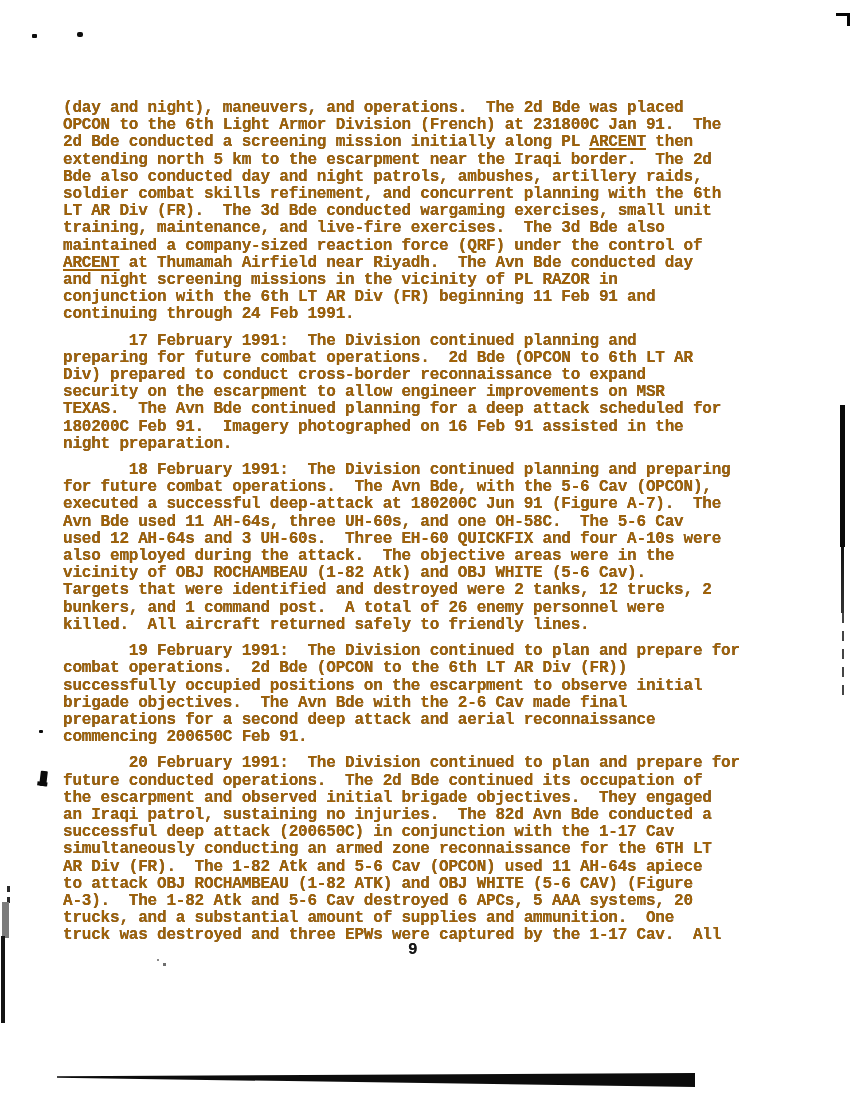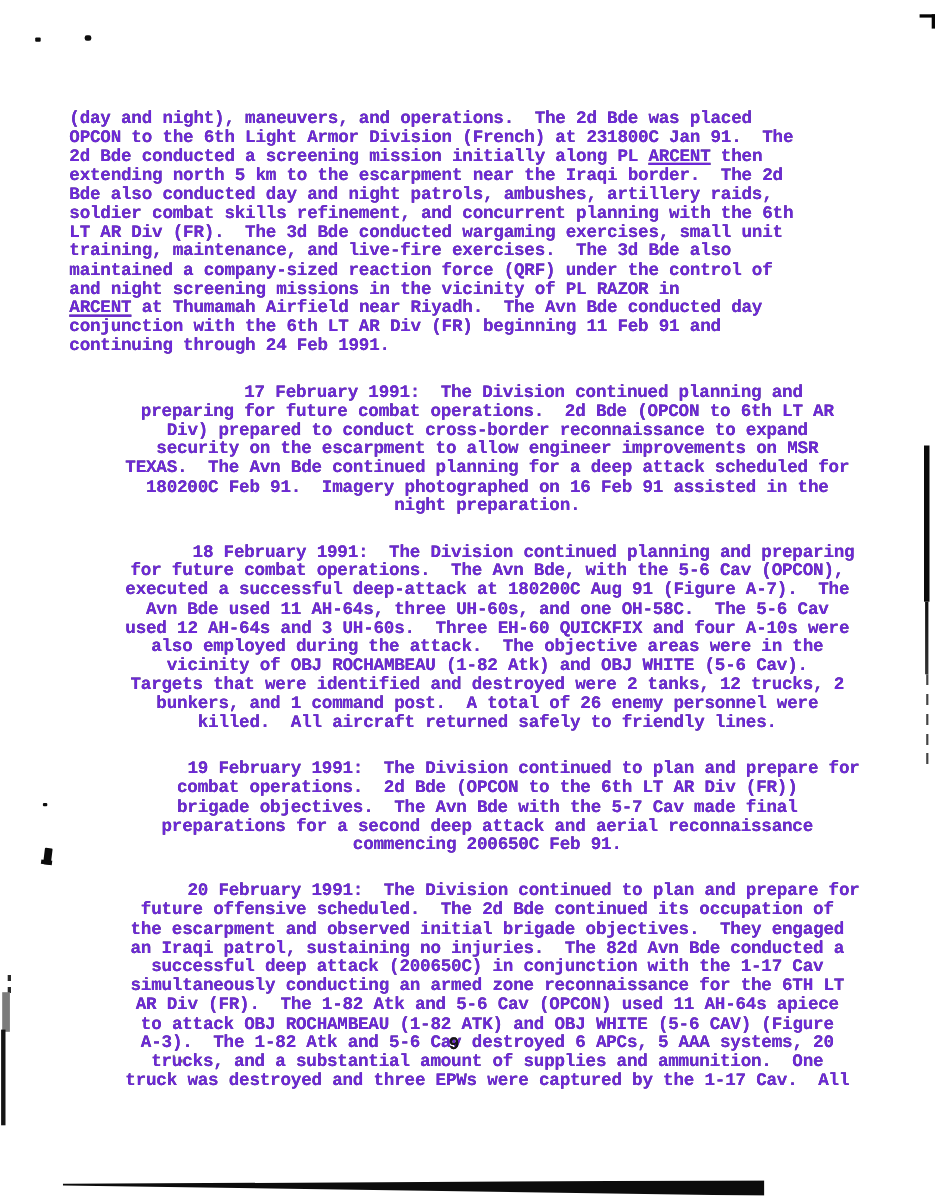--- a/index.html
+++ b/index.html
@@ -9,29 +9,29 @@
     height: 1094px;
     background: #ffffff;
     overflow: hidden;
     font-family: "Liberation Mono", "DejaVu Sans Mono", monospace;
   }
   .doc-body {
     position: absolute;
     left: 63px;
     top: 100px;
     width: 760px;
-    color: #6d28d9;
+    color: #a16207;
     font-size: 16px;
     font-weight: bold;
     line-height: 17.2px;
     letter-spacing: -0.2px;
     text-shadow: 0 0 0.5px rgba(10,10,10,0.75);
   }
   .para { margin: 0 0 0 0; }
-  .para + .para { margin-top: 25px; text-align: center; }
+  .para + .para { margin-top: 9px; }
   .line { white-space: pre; }
   .line u { text-decoration-thickness: 1.5px; text-underline-offset: 2px; }
   .page-number {
     position: absolute;
     left: 408px;
     top: 941px;
     color: #171717;
     font-size: 16px;
     font-weight: bold;
     text-shadow: 0 0 0.5px rgba(10,10,10,0.75);
@@ -97,56 +97,57 @@
       <div class="para">
         <div class="line">(day and night), maneuvers, and operations.  The 2d Bde was placed</div>
         <div class="line">OPCON to the 6th Light Armor Division (French) at 231800C Jan 91.  The</div>
         <div class="line">2d Bde conducted a screening mission initially along PL <u>ARCENT</u> then</div>
         <div class="line">extending north 5 km to the escarpment near the Iraqi border.  The 2d</div>
         <div class="line">Bde also conducted day and night patrols, ambushes, artillery raids,</div>
         <div class="line">soldier combat skills refinement, and concurrent planning with the 6th</div>
         <div class="line">LT AR Div (FR).  The 3d Bde conducted wargaming exercises, small unit</div>
         <div class="line">training, maintenance, and live-fire exercises.  The 3d Bde also</div>
         <div class="line">maintained a company-sized reaction force (QRF) under the control of</div>
+        <div class="line"><u>ARCENT</u> at Thumamah Airfield near Riyadh.  The Avn Bde conducted day</div>
         <div class="line">and night screening missions in the vicinity of PL RAZOR in</div>
-        <div class="line"><u>ARCENT</u> at Thumamah Airfield near Riyadh.  The Avn Bde conducted day</div>
         <div class="line">conjunction with the 6th LT AR Div (FR) beginning 11 Feb 91 and</div>
         <div class="line">continuing through 24 Feb 1991.</div>
       </div>
       <div class="para">
         <div class="line">       17 February 1991:  The Division continued planning and</div>
         <div class="line">preparing for future combat operations.  2d Bde (OPCON to 6th LT AR</div>
         <div class="line">Div) prepared to conduct cross-border reconnaissance to expand</div>
         <div class="line">security on the escarpment to allow engineer improvements on MSR</div>
         <div class="line">TEXAS.  The Avn Bde continued planning for a deep attack scheduled for</div>
         <div class="line">180200C Feb 91.  Imagery photographed on 16 Feb 91 assisted in the</div>
         <div class="line">night preparation.</div>
       </div>
       <div class="para">
         <div class="line">       18 February 1991:  The Division continued planning and preparing</div>
         <div class="line">for future combat operations.  The Avn Bde, with the 5-6 Cav (OPCON),</div>
-        <div class="line">executed a successful deep-attack at 180200C Aug 91 (Figure A-7).  The</div>
+        <div class="line">executed a successful deep-attack at 180200C Jun 91 (Figure A-7).  The</div>
         <div class="line">Avn Bde used 11 AH-64s, three UH-60s, and one OH-58C.  The 5-6 Cav</div>
         <div class="line">used 12 AH-64s and 3 UH-60s.  Three EH-60 QUICKFIX and four A-10s were</div>
         <div class="line">also employed during the attack.  The objective areas were in the</div>
         <div class="line">vicinity of OBJ ROCHAMBEAU (1-82 Atk) and OBJ WHITE (5-6 Cav).</div>
         <div class="line">Targets that were identified and destroyed were 2 tanks, 12 trucks, 2</div>
         <div class="line">bunkers, and 1 command post.  A total of 26 enemy personnel were</div>
         <div class="line">killed.  All aircraft returned safely to friendly lines.</div>
       </div>
       <div class="para">
         <div class="line">       19 February 1991:  The Division continued to plan and prepare for</div>
         <div class="line">combat operations.  2d Bde (OPCON to the 6th LT AR Div (FR))</div>
-        <div class="line">brigade objectives.  The Avn Bde with the 5-7 Cav made final</div>
+        <div class="line">successfully occupied positions on the escarpment to observe initial</div>
+        <div class="line">brigade objectives.  The Avn Bde with the 2-6 Cav made final</div>
         <div class="line">preparations for a second deep attack and aerial reconnaissance</div>
         <div class="line">commencing 200650C Feb 91.</div>
       </div>
       <div class="para">
         <div class="line">       20 February 1991:  The Division continued to plan and prepare for</div>
-        <div class="line">future offensive scheduled.  The 2d Bde continued its occupation of</div>
+        <div class="line">future conducted operations.  The 2d Bde continued its occupation of</div>
         <div class="line">the escarpment and observed initial brigade objectives.  They engaged</div>
         <div class="line">an Iraqi patrol, sustaining no injuries.  The 82d Avn Bde conducted a</div>
         <div class="line">successful deep attack (200650C) in conjunction with the 1-17 Cav</div>
         <div class="line">simultaneously conducting an armed zone reconnaissance for the 6TH LT</div>
         <div class="line">AR Div (FR).  The 1-82 Atk and 5-6 Cav (OPCON) used 11 AH-64s apiece</div>
         <div class="line">to attack OBJ ROCHAMBEAU (1-82 ATK) and OBJ WHITE (5-6 CAV) (Figure</div>
         <div class="line">A-3).  The 1-82 Atk and 5-6 Cav destroyed 6 APCs, 5 AAA systems, 20</div>
         <div class="line">trucks, and a substantial amount of supplies and ammunition.  One</div>
         <div class="line">truck was destroyed and three EPWs were captured by the 1-17 Cav.  All</div>
       </div>

